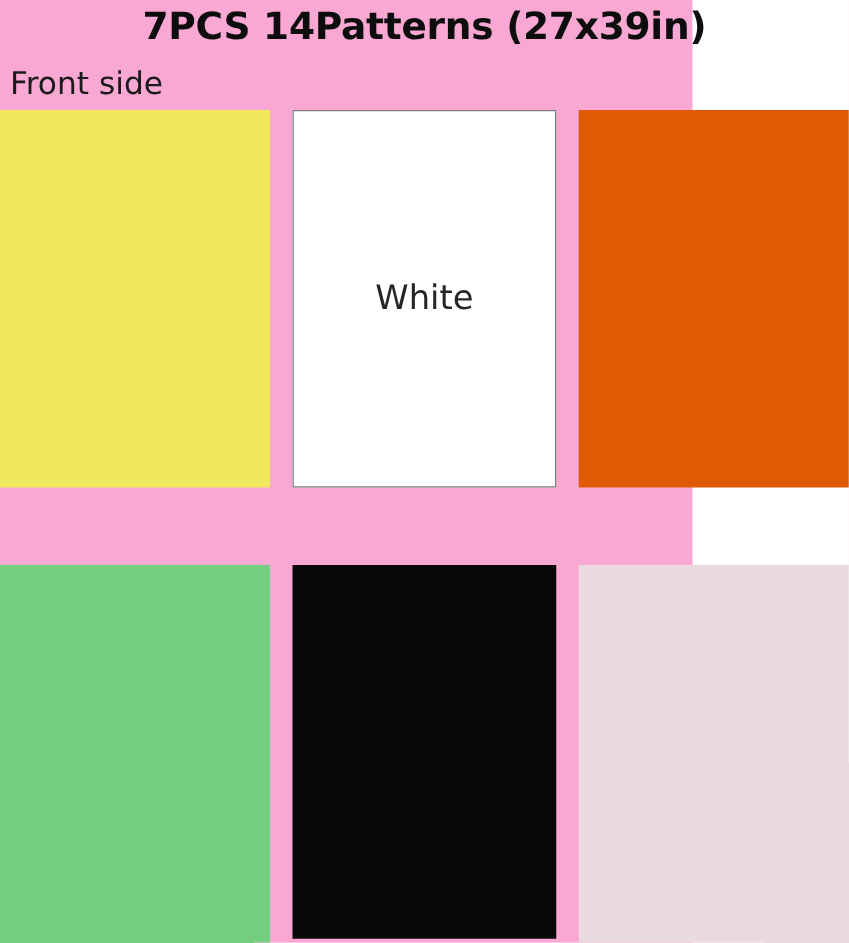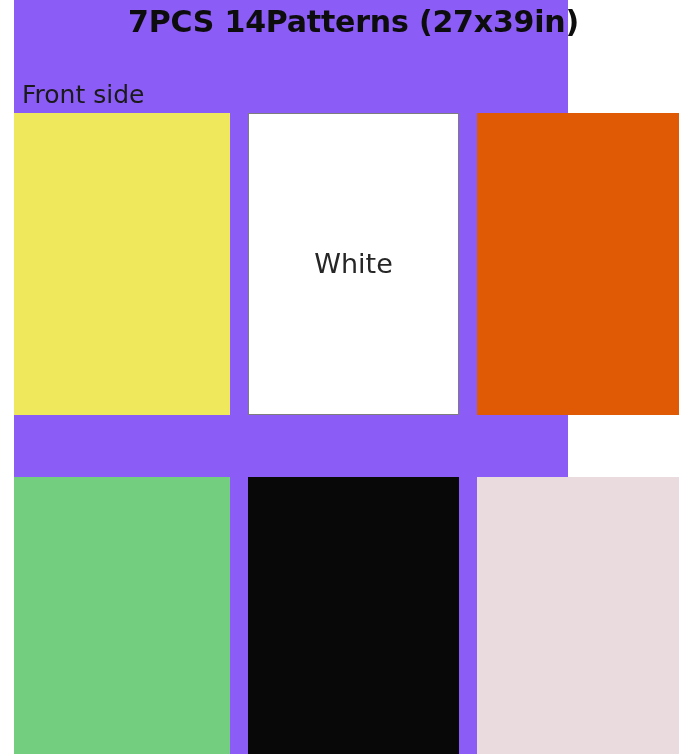--- a/index.html
+++ b/index.html
@@ -12,25 +12,25 @@
     width: 679px;
     height: 754px;
     position: relative;
     overflow: hidden;
     font-family: "DejaVu Sans", "Liberation Sans", sans-serif;
     color: #1a1a1a;
   }
 
   #page {
     position: absolute;
-    left: 14px;
+    left: 0;
     top: 0;
     width: 554px;
     height: 754px;
-    background: #8b5cf6;
+    background: #f9a8d4;
   }
 
   .page-title {
     position: absolute;
     left: 0;
     top: 2px;
     width: 679px;
     text-align: center;
     font-size: 30px;
     font-weight: 700;
@@ -44,32 +44,30 @@
     position: absolute;
     font-size: 25px;
     font-weight: 400;
     line-height: 30px;
     color: #1a1a1a;
     white-space: nowrap;
   }
   .section-label.front {
     left: 8px;
     top: 52px;
-    margin-top: 28px;
   }
   .section-label.reverse {
     left: 8px;
     top: 415px;
   }
 
   .swatch-row {
     position: absolute;
     left: 0;
     width: 679px;
-    margin-top: 25px;
   }
   .swatch-row.front-row {
     top: 88px;
     height: 302px;
   }
   .swatch-row.reverse-row {
     top: 452px;
     height: 302px;
   }
 

